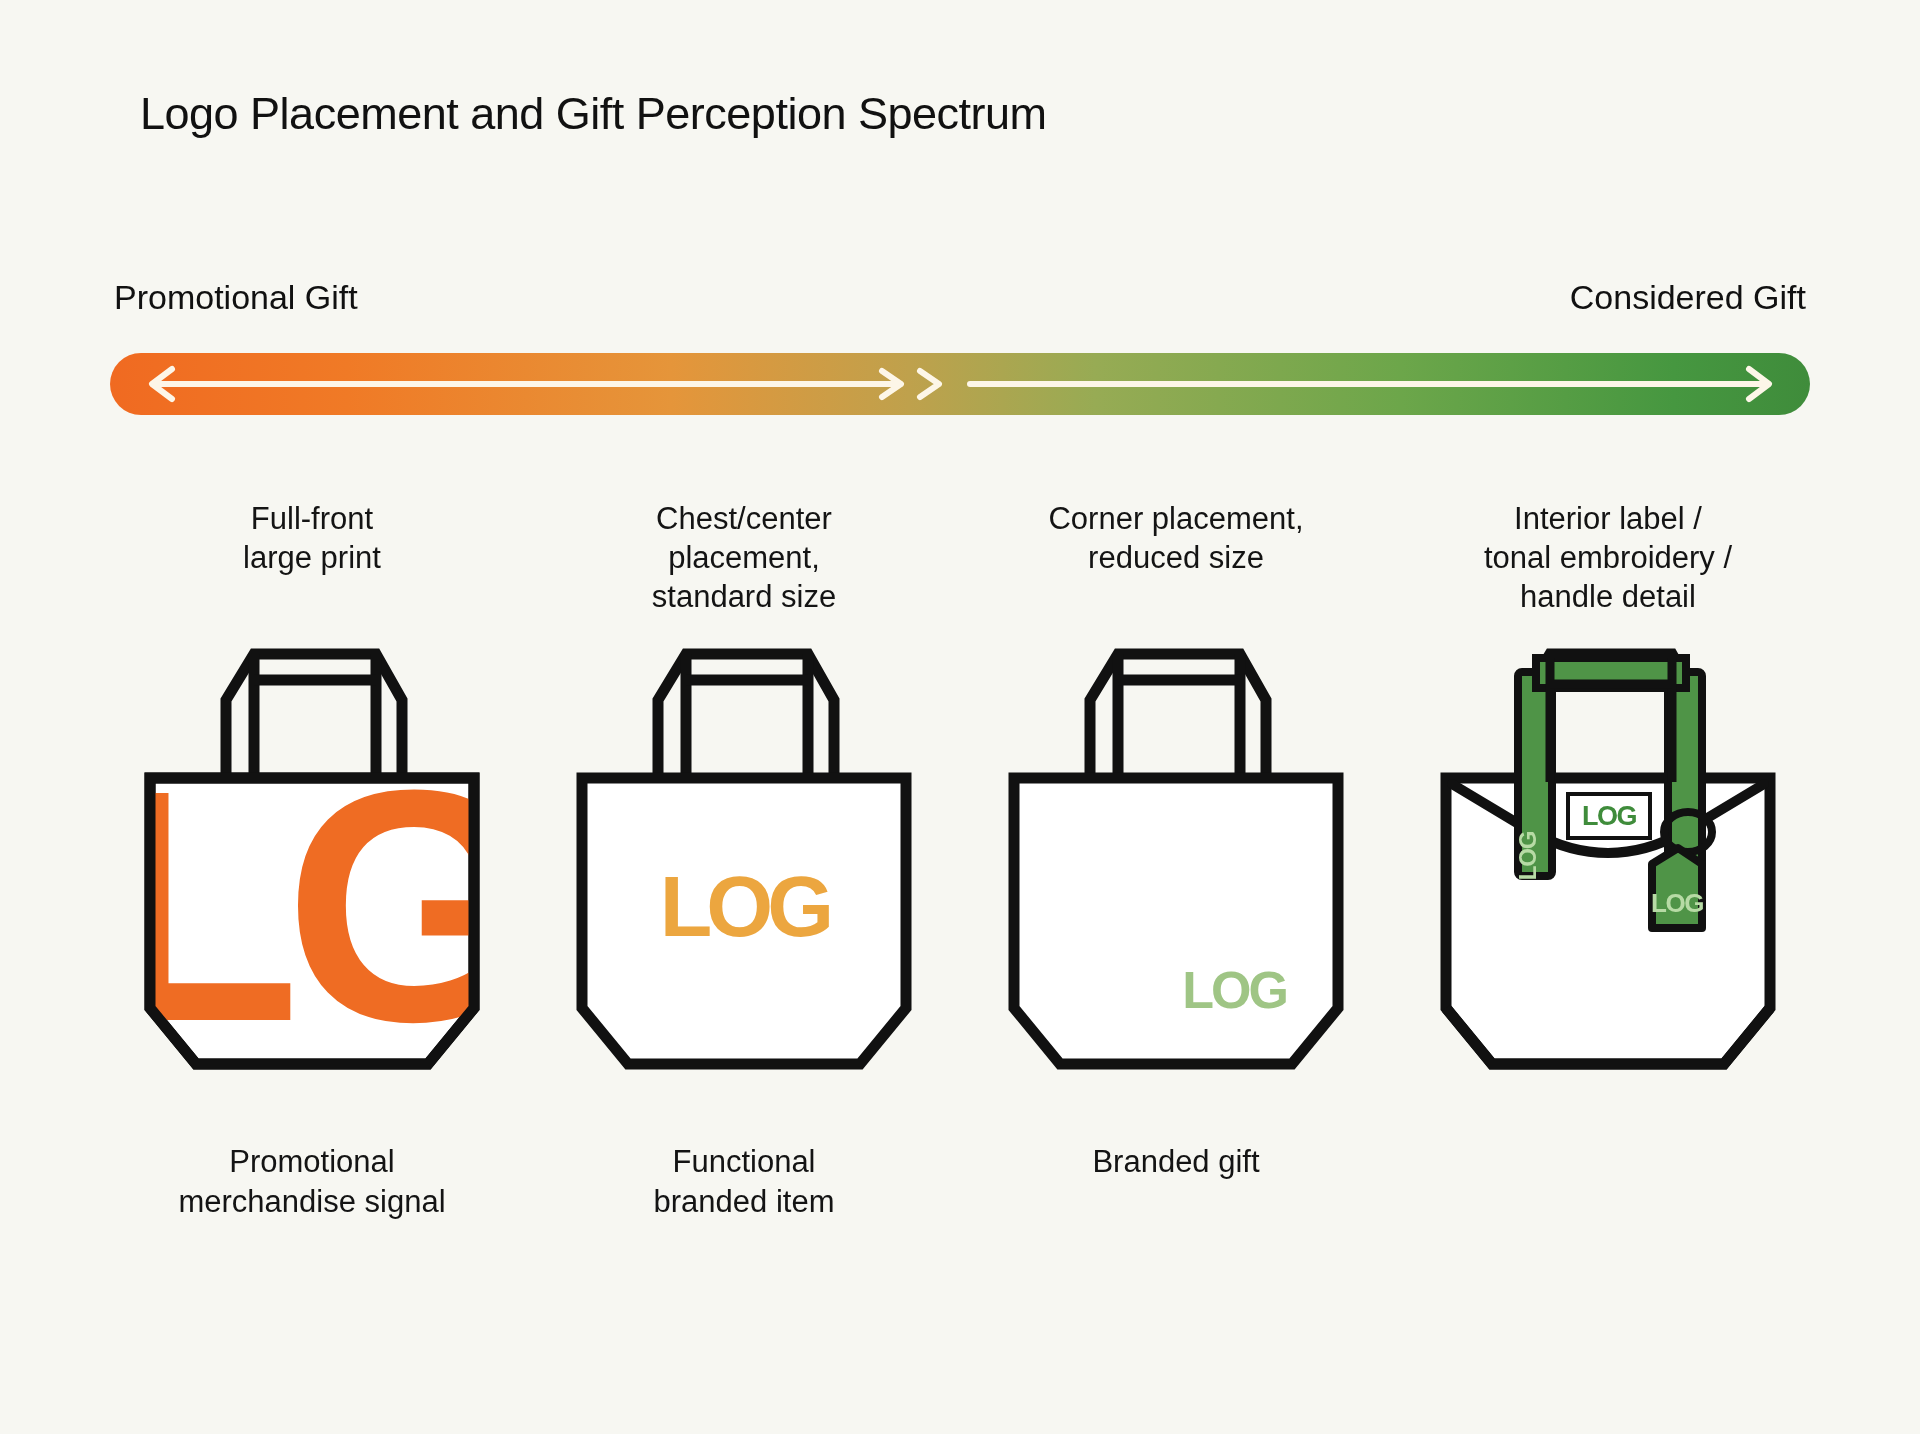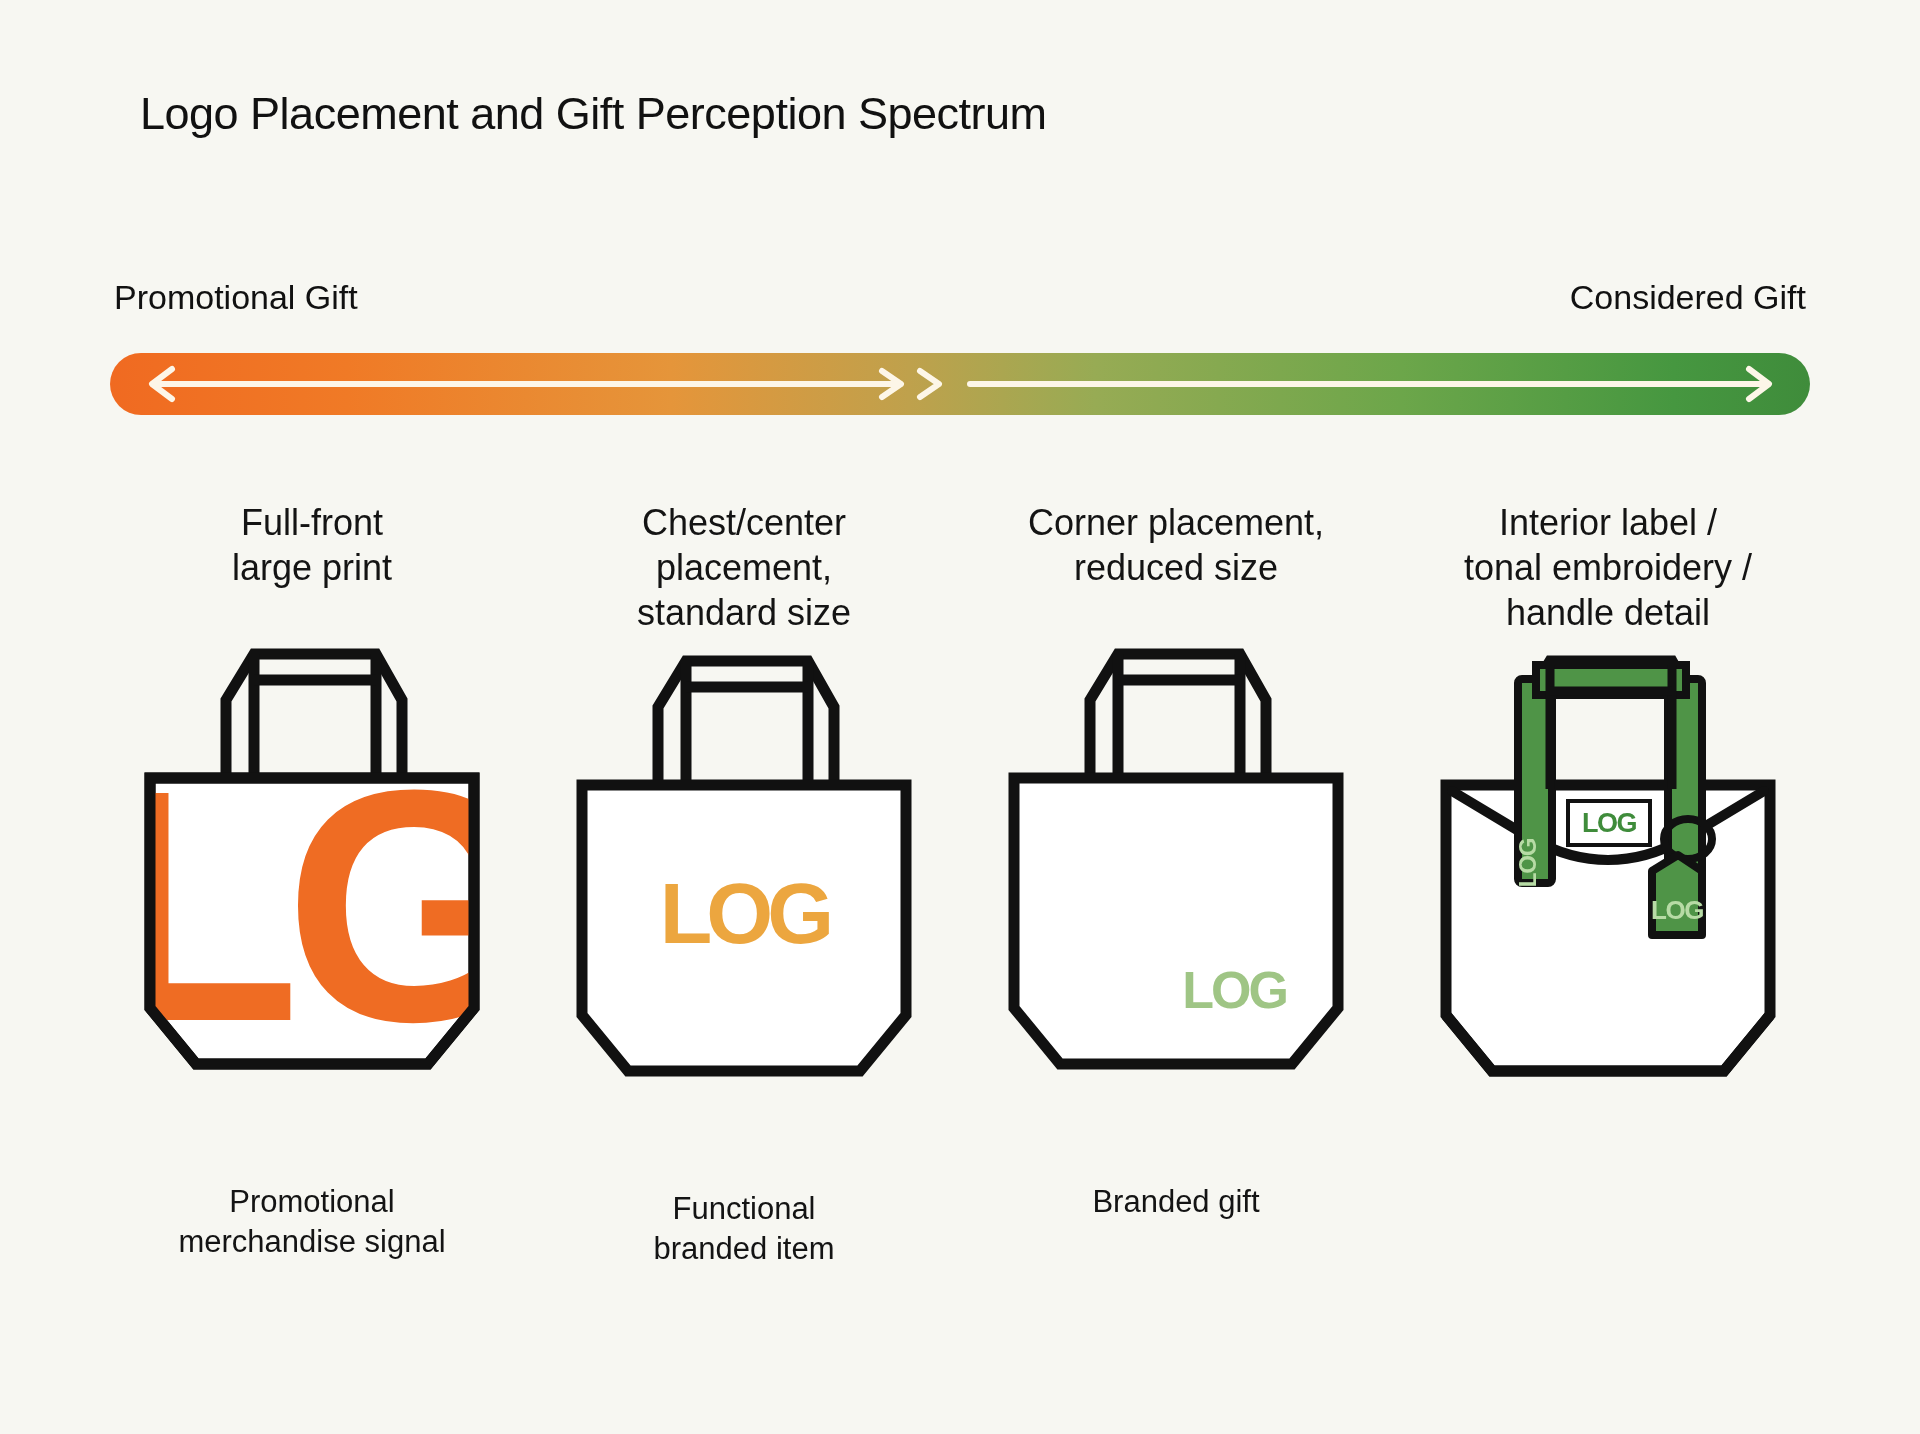--- a/index.html
+++ b/index.html
@@ -74,39 +74,39 @@
     display: flex;
   }
   .column {
     width: 25%;
     display: flex;
     flex-direction: column;
     align-items: center;
   }
 
   .col-heading {
-    font-size: 36px;
+    font-size: 31px;
     line-height: 1.25;
     text-align: center;
     color: #141414;
     min-height: 128px;
     width: 340px;
   }
 
   .bag-wrap {
     margin-top: 8px;
     height: 470px;
     display: flex;
     align-items: flex-start;
     justify-content: center;
   }
   .bag-wrap svg { display: block; overflow: visible; }
 
   .col-caption {
-    margin-top: 76px;
+    margin-top: 36px;
     font-size: 31px;
     line-height: 1.30;
     text-align: center;
     color: #141414;
     width: 350px;
   }
 </style>
 </head>
 <body>
 

